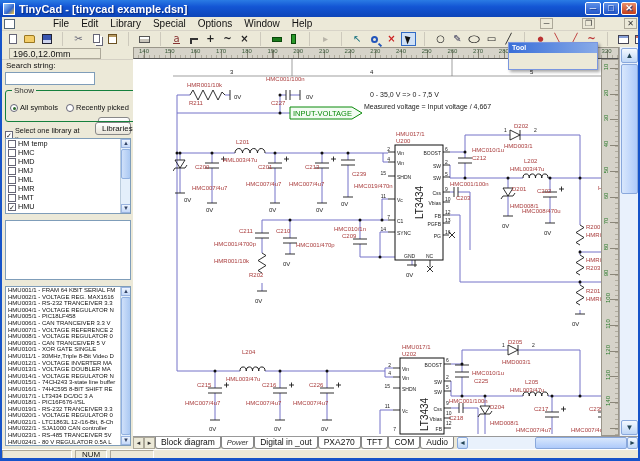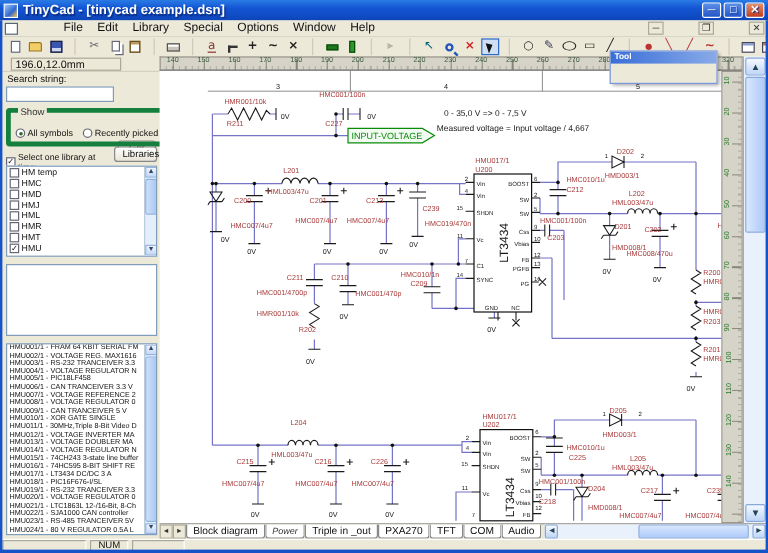--- a/index.html
+++ b/index.html
@@ -45,21 +45,21 @@
   .i-blk2{width:11px;height:9px;background:#fff;border:1px solid #445;box-shadow:inset 0 2px 0 #c86a5a;}
   
   #coordrow{position:absolute;left:2px;top:47px;width:131px;height:13px;background:#ece9d8;border-bottom:1px solid #d4d0c4;}
   #coordbox{position:absolute;left:7px;top:1px;width:92px;height:11px;border:1px solid #aca899;background:#ece9d8;font-size:9px;line-height:9px;padding:1px 3px;color:#111;}
   
   #sidebar{position:absolute;left:2px;top:60px;width:131px;height:389px;background:#ece9d8;font-size:8px;color:#111;}
   #search-label{position:absolute;left:4px;top:1px;}
   #search-input{position:absolute;left:3px;top:12px;width:90px;height:13px;border:1px solid #7f9db9;background:#fff;font-size:8px;padding:1px 2px;font-family:"Liberation Sans",sans-serif;}
   .xpbtn{border:1px solid #888;border-radius:3px;background:linear-gradient(180deg,#fff,#e8e4d8);font-size:8px;text-align:center;color:#111;font-family:"Liberation Sans",sans-serif;}
   #get-btn{position:absolute;left:96px;top:12px;width:32px;height:13px;margin-top:45px;}
-  #show-group{position:absolute;left:3px;top:30px;width:143px;height:32px;border:4px solid #15803d;border-radius:3px;}
+  #show-group{position:absolute;left:3px;top:30px;width:143px;height:32px;border:1px solid #15803d;border-radius:3px;}
   #show-label{position:absolute;left:6px;top:-5px;background:#ece9d8;padding:0 2px;color:#333;}
   .radrow{position:absolute;top:12px;display:flex;align-items:center;font-size:7.5px;}
   .rad{width:8px;height:8px;border:1px solid #667;border-radius:50%;background:#fff;margin-right:2px;position:relative;flex:none;}
   .rad.on::after{content:"";position:absolute;left:2px;top:2px;width:3px;height:3px;background:#2a6b2a;border-radius:50%;}
   .cb{width:8px;height:8px;border:1px solid #667;background:#fff;font-size:7px;line-height:7px;text-align:center;color:#222;margin-right:2px;flex:none;}
   #selrow{position:absolute;left:3px;top:66px;display:flex;align-items:center;font-size:7.3px;width:90px;}
   #libraries-btn{position:absolute;left:93px;top:62px;width:36px;height:13px;}
   .listbox{position:absolute;left:3px;width:126px;background:#fff;border:1px solid #7f9db9;overflow:hidden;}
   #liblist{top:78px;height:76px;}
   .librow{display:flex;align-items:center;height:9px;padding-left:2px;font-size:7.3px;}
@@ -658,21 +658,21 @@
   <div id="toolpal">
     <div id="toolpal-title">Tool</div>
   </div>
 
   <div id="tabrow">
     <span class="navbtn">◄</span>
     <span class="navbtn">►</span>
     <span id="tabs-holder" style="display:flex;">
         <span class="tab">Block diagram</span>
         <span class="tab active">Power</span>
-        <span class="tab">Triple in _out</span>
+        <span class="tab">Digital in _out</span>
         <span class="tab">PXA270</span>
         <span class="tab">TFT</span>
         <span class="tab">COM</span>
         <span class="tab">Audio</span>
       </span>
     <div id="hscroll">
       <span class="hb" style="left:0;">◄</span>
       <span id="hthumb"></span>
       <span class="hb" style="right:0;">►</span>
     </div>

